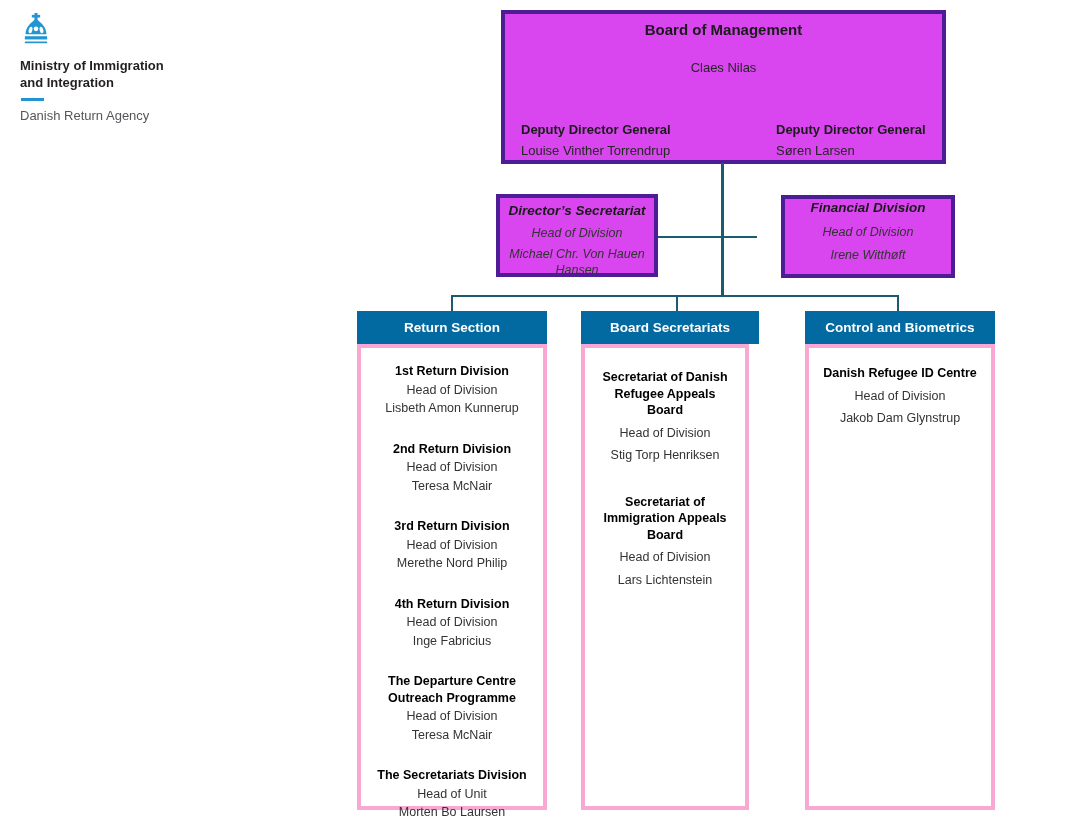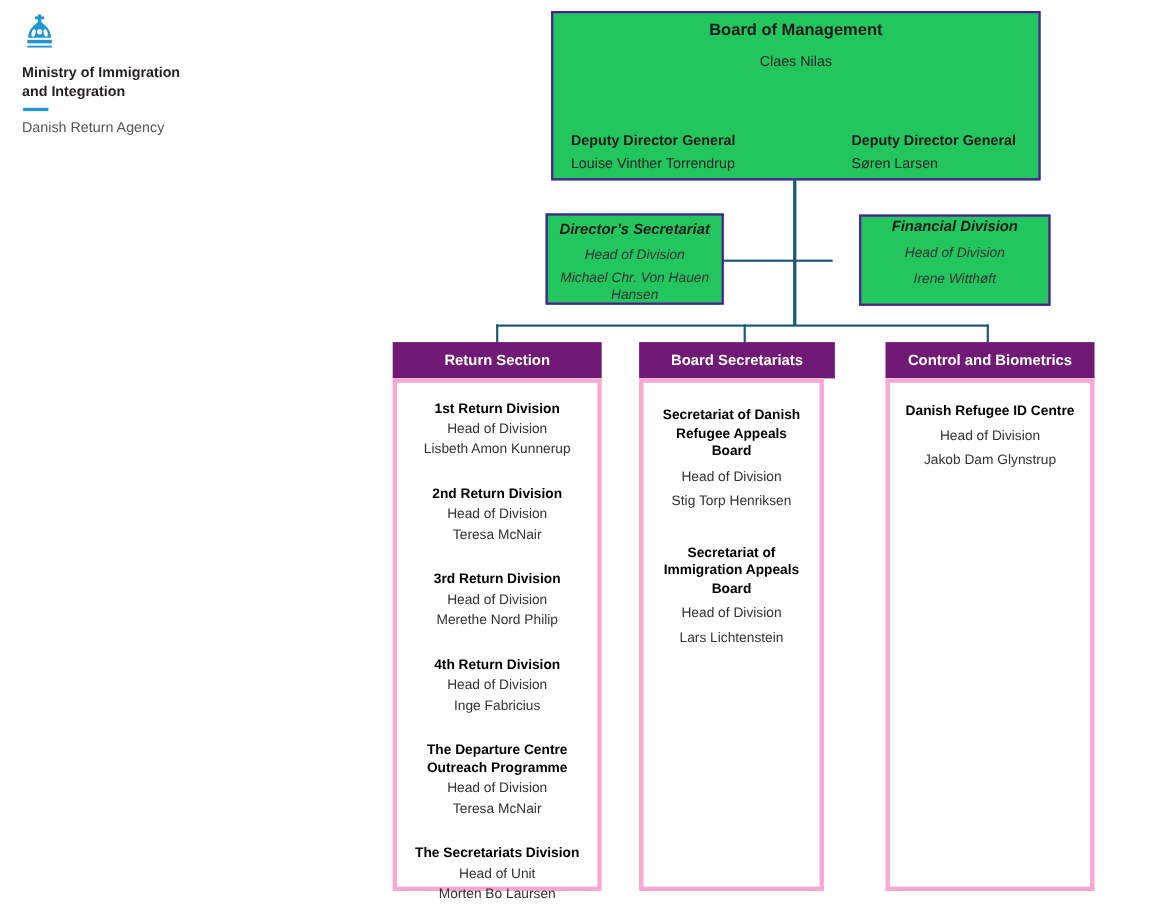--- a/index.html
+++ b/index.html
@@ -6,44 +6,44 @@
   body{width:1066px;height:822px;position:relative;font-family:"Liberation Sans",sans-serif;color:#1a1a1a;}
   .abs{position:absolute;}
 
   
   .logo-crown{left:21px;top:13px;width:30px;height:34px;}
   .ministry{left:20px;top:57px;font-size:13px;font-weight:bold;line-height:17px;color:#231f20;}
   .logo-rule{left:21px;top:98px;width:23px;height:3px;background:#2095d2;}
   .agency{left:20px;top:108px;font-size:13px;color:#55565a;}
 
   
-  .obox{border:2px solid #4c1d95;background:#22c55e;box-sizing:border-box;}
+  .obox{border:4px solid #4c1d95;background:#d946ef;box-sizing:border-box;}
   .board-box{left:501px;top:10px;width:445px;height:154px;}
   .bm-title{text-align:center;font-size:15px;font-weight:bold;margin-top:7px;}
   .bm-sub{text-align:center;font-size:13px;font-weight:bold;margin-top:8px;}
-  .bm-name{text-align:center;font-size:13px;margin-top:12px;color:#262626;}
+  .bm-name{text-align:center;font-size:13px;margin-top:22px;color:#262626;}
   .dep-col{position:absolute;top:108px;font-size:13px;}
   .dep-col .t{font-weight:bold;}
   .dep-col .n{margin-top:6px;color:#262626;}
   .dep-left{left:16px;}
   .dep-right{left:271px;}
 
   .staff-box{text-align:center;box-sizing:border-box;font-style:italic;}
   .dirsec-box{left:496px;top:194px;width:162px;height:83px;padding-top:4px;}
   .findiv-box{left:781px;top:195px;width:174px;height:83px;}
   .staff-title{font-size:13.5px;font-weight:bold;line-height:18px;}
   .staff-role{font-size:12.5px;color:#333;margin-top:5px;line-height:16px;}
   .staff-name{font-size:12.5px;color:#333;margin-top:5px;line-height:16px;}
   .findiv-box .staff-role,.findiv-box .staff-name{margin-top:7px;}
 
   
   .line{background:#1c5a72;}
 
   
-  .col-header{background:#701a75;color:#fff;font-size:13.5px;font-weight:bold;
+  .col-header{background:#0369a1;color:#fff;font-size:13.5px;font-weight:bold;
               display:flex;align-items:center;justify-content:center;box-sizing:border-box;}
   .col-body{border:4px solid #f9a8d4;background:#fff;text-align:center;box-sizing:border-box;}
   .unit{font-size:12.5px;line-height:16.5px;margin-bottom:24px;}
   .unit-title{font-weight:bold;color:#000;}
   .unit-role,.unit-name{color:#333;margin-top:2px;}
   .loose .unit-role,.loose .unit-name{margin-top:6px;}
   .loose .unit{margin-bottom:30px;}
   .body-return{padding:15px 14px 0 14px;}
   .body-secretariats{padding:21px 14px 0 14px;}
   .body-control{padding:17px 12px 0 12px;}

